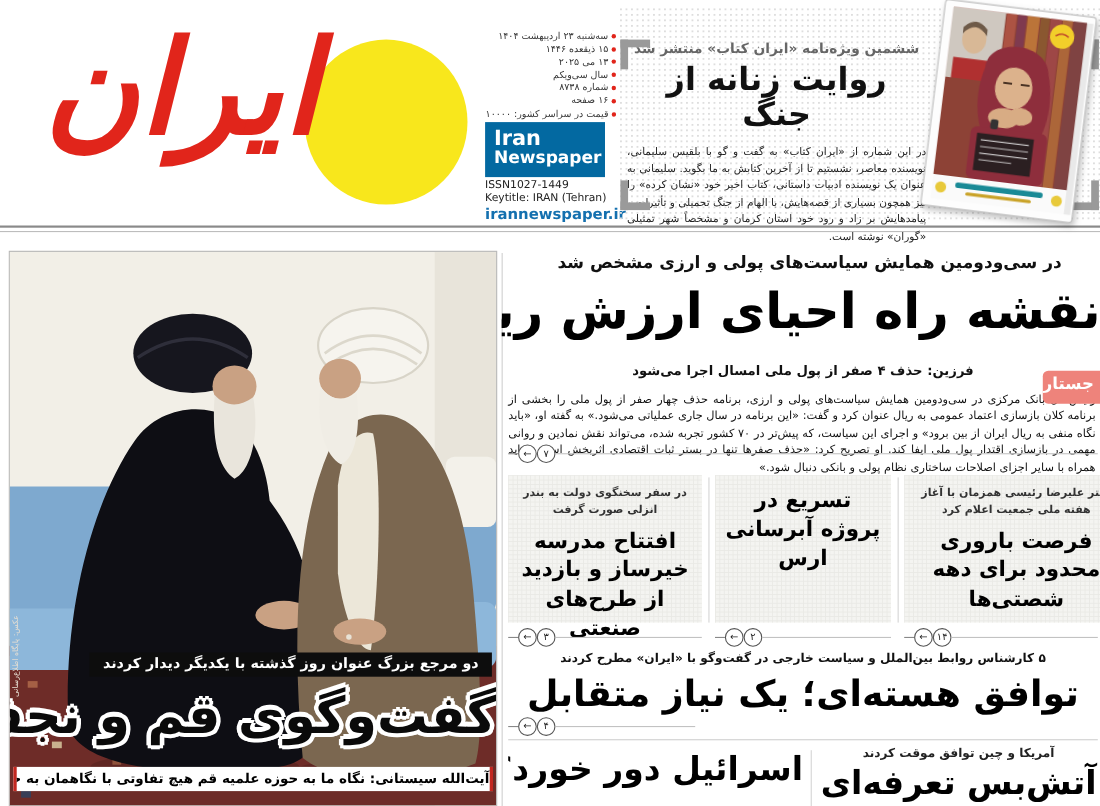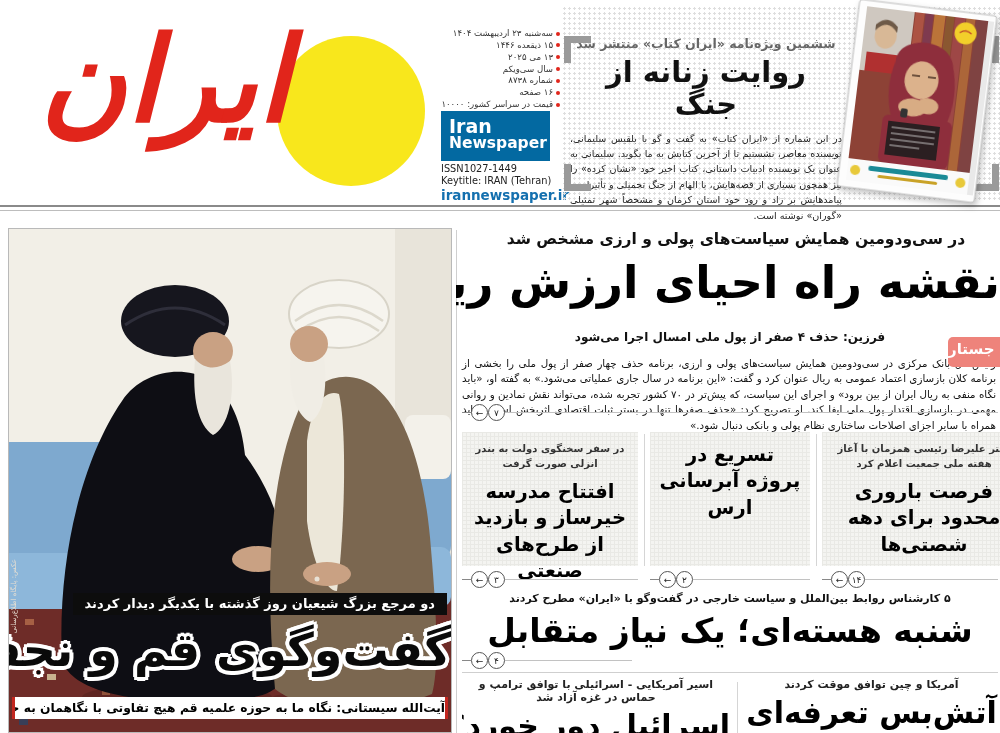--- a/index.html
+++ b/index.html
@@ -218,21 +218,21 @@
     <path d="M268,460 C258,350 262,250 292,180 C308,148 342,138 368,158 C398,182 418,240 424,320 C430,390 432,440 425,465 C370,488 300,485 268,460 Z" fill="#7b6750"></path>
     <path d="M300,212 C305,172 320,160 332,165 C340,200 338,300 330,362 C318,362 305,332 300,292 Z" fill="#ece7d9"></path>
     <ellipse cx="332" cy="85" rx="50" ry="34" fill="#f6f4ee" stroke="#d8d4c8" stroke-width="2"></ellipse>
     <path d="M288,92 Q332,60 376,92 M292,102 Q332,74 372,102" stroke="#dcd8cc" stroke-width="2.5" fill="none"></path>
     <ellipse cx="302" cy="115" rx="19" ry="18" fill="#c9a183"></ellipse>
     <path d="M284,122 C280,160 289,186 303,193 C316,187 321,160 317,128 C306,137 293,135 284,122 Z" fill="#f0ede5"></path>
     <ellipse cx="320" cy="345" rx="24" ry="12" fill="#c9a183"></ellipse>
     <circle cx="310" cy="350" r="2.5" fill="#e8e2d6"></circle>
   </svg>
 
-  <div class="ps-kicker">دو مرجع بزرگ شیعیان روز گذشته با یکدیگر دیدار کردند</div>
+  <div class="ps-kicker">دو مرجع بزرگ عنوان روز گذشته با یکدیگر دیدار کردند</div>
   <div class="ps-headline">گفت‌وگوی قم و نجف</div>
   <div class="ps-caption">آیت‌الله سیستانی: نگاه ما به حوزه علمیه قم هیچ تفاوتی با نگاهمان به حوزه علمیه نجف ندارد</div>
   <div class="ps-credit">عکس: پایگاه اطلاع‌رسانی</div>
 </div>
 <div class="abs main-vdiv"></div>
 
 <div class="abs ls-kicker">در سی‌ودومین همایش سیاست‌های پولی و ارزی مشخص شد</div>
 <div class="abs ls-headline">نقشه راه احیای ارزش ریال</div>
 <div class="abs ls-subhead">فرزین: حذف ۴ صفر از پول ملی امسال اجرا می‌شود</div>
 <div class="abs ls-tag">جستار</div>
@@ -271,30 +271,29 @@
   <div class="tail"></div>
 </div>
 <div class="abs marker" style="left:462px;top:571px;width:176px;">
   <div class="stub"></div>
   <div class="circ">←</div>
   <div class="circ">۳</div>
   <div class="tail"></div>
 </div>
 
 <div class="abs nu-kicker">۵ کارشناس روابط بین‌الملل و سیاست خارجی در گفت‌وگو با «ایران» مطرح کردند</div>
-<div class="abs nu-headline">شنبه هسته‌ای؛ یک نیاز متقابل</div>
+<div class="abs nu-headline">توافق هسته‌ای؛ یک نیاز متقابل</div>
 <div class="abs marker" style="left:462px;top:652px;width:170px;">
   <div class="stub"></div>
   <div class="circ">←</div>
   <div class="circ">۴</div>
   <div class="tail"></div>
 </div>
 <div class="abs hline" style="left:462px;top:672px;width:536px;"></div>
 
 <div class="abs" style="left:745px;top:678px;width:253px;">
   <div class="bt-kicker">آمریکا و چین توافق موقت کردند</div>
   <div class="bt-headline">آتش‌بس تعرفه‌ای</div>
 </div>
 <div class="abs vdiv" style="left:737px;top:682px;height:51px;"></div>
 <div class="abs" style="left:462px;top:678px;width:268px;">
-  <div class="bt-kicker">اسیر آمریکایی - اسرائیلی با توافق ترامپ و حماس در غزه آزاد شد</div>
   <div class="bt-headline">اسرائیل دور خورد؟</div>
 </div>
 
 </body></html>

